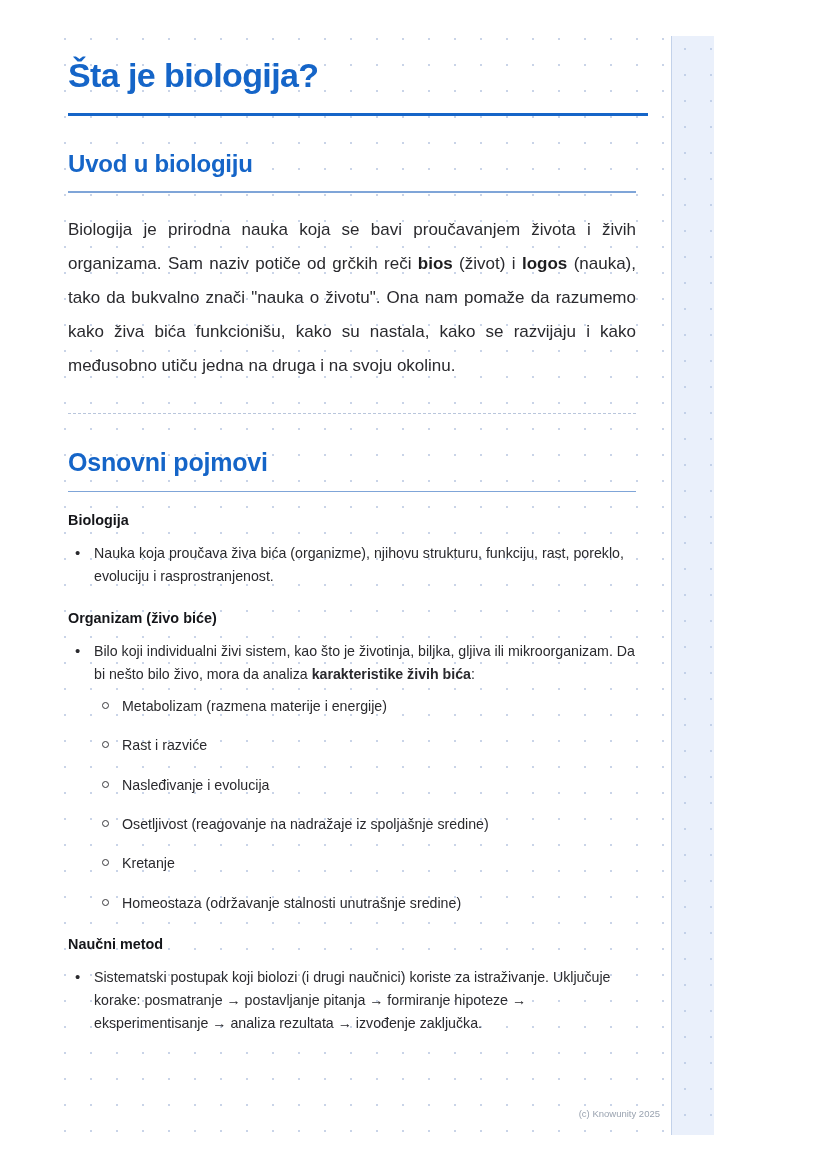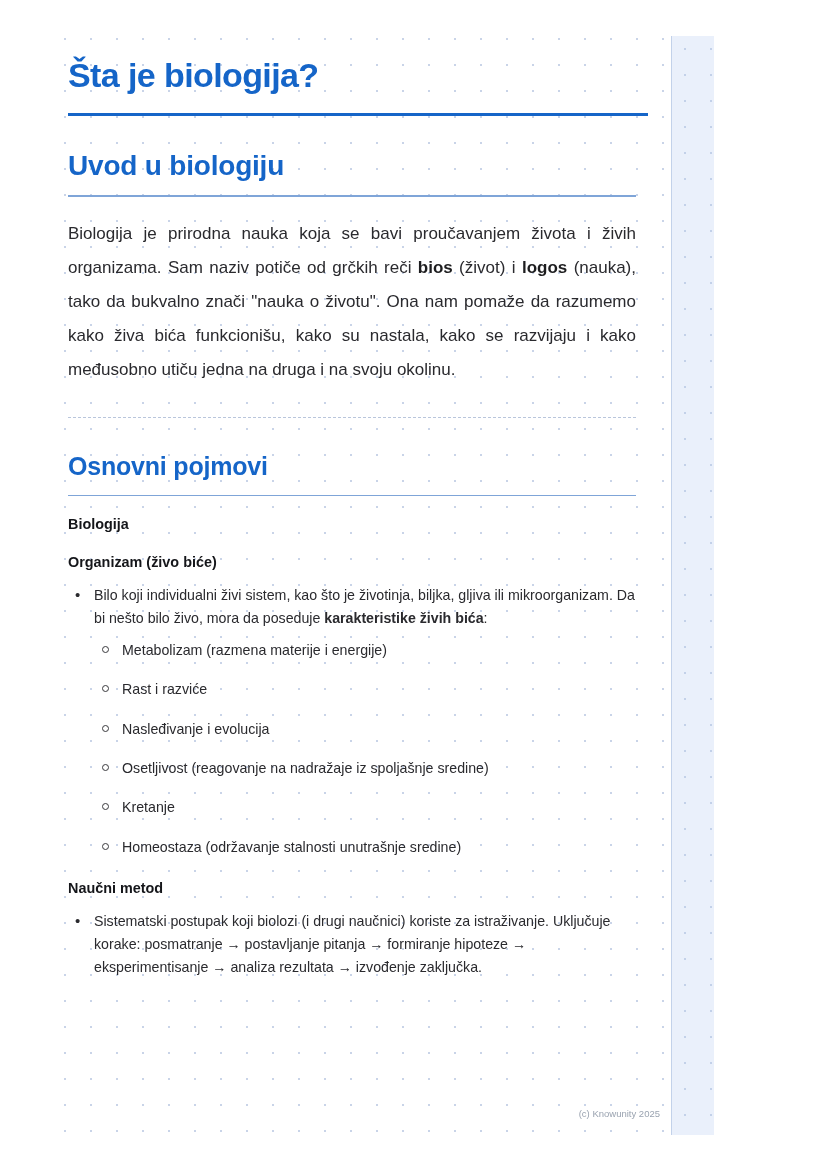--- a/index.html
+++ b/index.html
@@ -72,21 +72,21 @@
     margin: 0 0 18px 0;
   }
   .title-rule {
     height: 3px;
     background: #1565c8;
     width: 580px;
     margin: 0 0 34px 0;
   }
 
   h2.section-title {
-    font-size: 28px;
+    font-size: 24px;
     font-weight: bold;
     color: #1565c8;
     margin: 0 0 13px 0;
     letter-spacing: -0.2px;
   }
   h2.section-title.big {
     font-size: 25px;
     margin-bottom: 14px;
   }
   .section-rule {
@@ -201,24 +201,27 @@
     <div class="section-rule"></div>
 
     <p class="para"><span>Biologija je prirodna nauka koja se bavi proučavanjem života i živih organizama. Sam naziv potiče od grčkih reči </span><b>bios</b><span> (život) i </span><b>logos</b><span> (nauka), tako da bukvalno znači "nauka o životu". Ona nam pomaže da razumemo kako živa bića funkcionišu, kako su nastala, kako se razvijaju i kako međusobno utiču jedna na druga i na svoju okolinu.</span></p>
 
     <hr class="divider-dashed">
 
     <h2 class="section-title big">Osnovni pojmovi</h2>
     <div class="section-rule"></div>
 
     <h3 class="term">Biologija</h3>
+    <ul class="lvl1">
+      <li><span>Nauka koja proučava živa bića (organizme), njihovu strukturu, funkciju, rast, poreklo, evoluciju i rasprostranjenost.</span></li>
+    </ul>
 
     <h3 class="term">Organizam (živo biće)</h3>
     <ul class="lvl1">
-      <li><span>Bilo koji individualni živi sistem, kao što je životinja, biljka, gljiva ili mikroorganizam. Da bi nešto bilo živo, mora da poseduje </span><b>karakteristike živih bića</b><span>:</span>
+      <li><span>Bilo koji individualni živi sistem, kao što je životinja, biljka, gljiva ili mikroorganizam. Da bi nešto bilo živo, mora da analiza </span><b>karakteristike živih bića</b><span>:</span>
         <ul class="lvl2">
           <li><span>Metabolizam (razmena materije i energije)</span></li>
           <li><span>Rast i razviće</span></li>
           <li><span>Nasleđivanje i evolucija</span></li>
           <li><span>Osetljivost (reagovanje na nadražaje iz spoljašnje sredine)</span></li>
           <li><span>Kretanje</span></li>
           <li><span>Homeostaza (održavanje stalnosti unutrašnje sredine)</span></li>
         </ul>
       </li>
     </ul>

